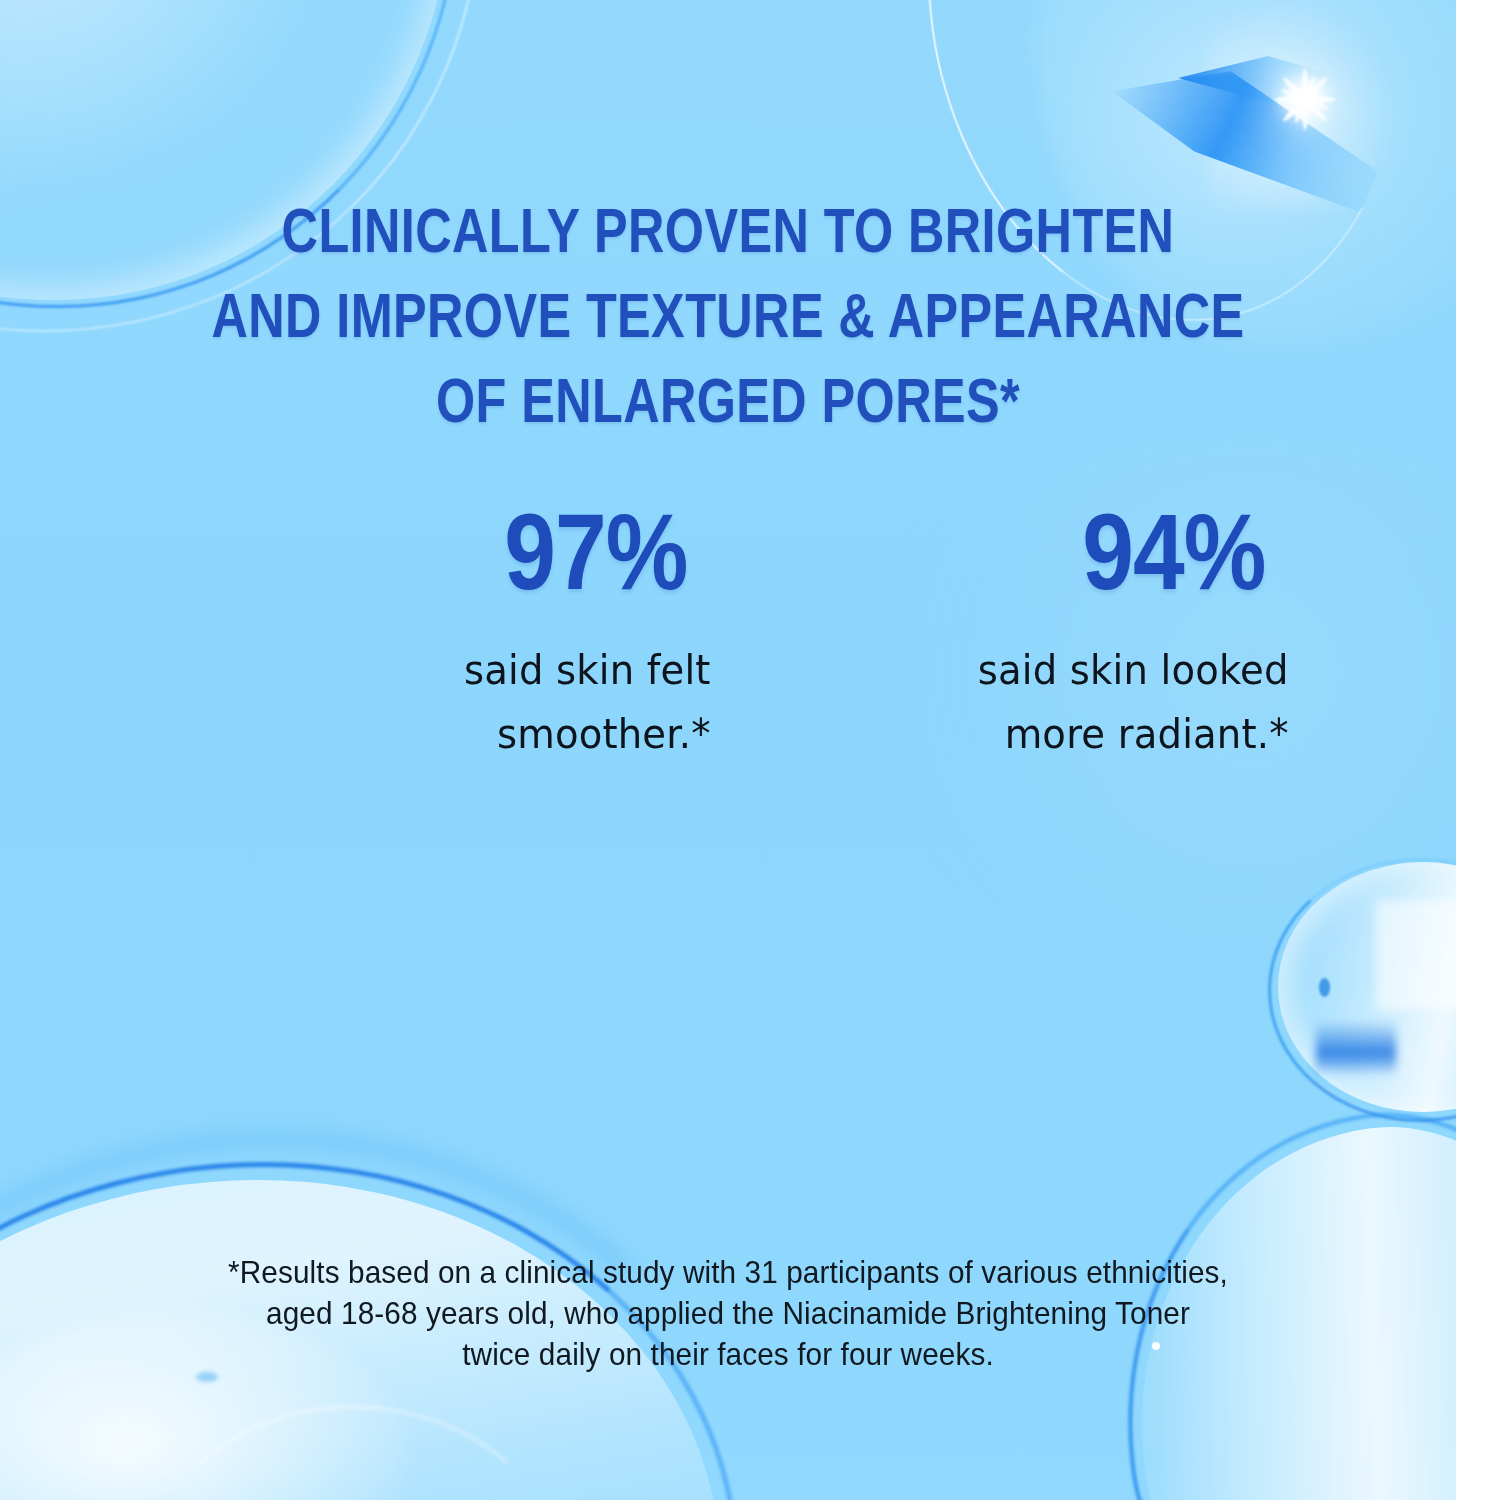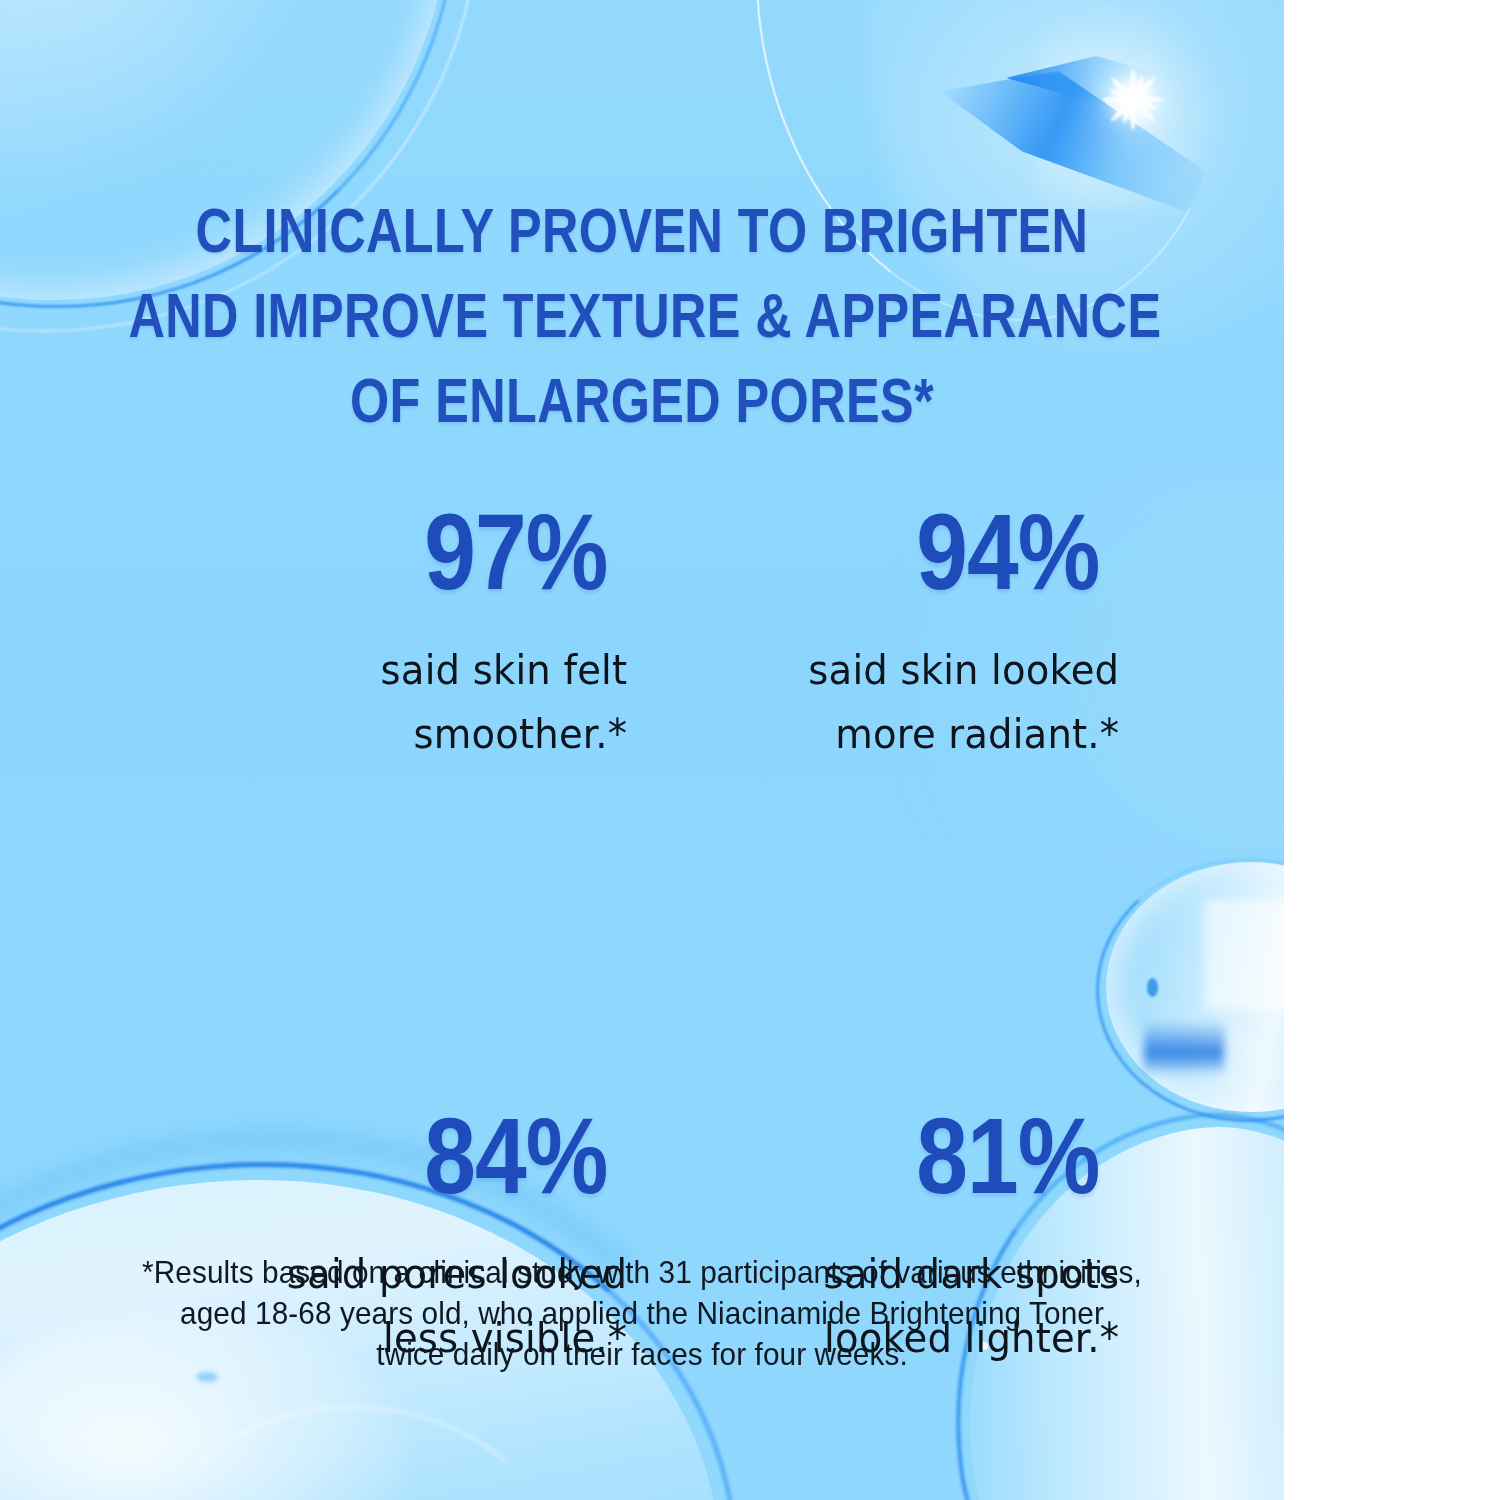--- a/index.html
+++ b/index.html
@@ -8,21 +8,21 @@
   }
   body {
     width: 1500px;
     height: 1500px;
     overflow: hidden;
     font-family: "Liberation Sans", sans-serif;
   }
 
   #poster {
     position: relative;
-    width: 1284px;
+    width: 1456px;
     height: 1500px;
     background: #8ed7fd;
     overflow: hidden;
   }
 
   
   .bg-art { position: absolute; inset: 0; overflow: hidden; pointer-events: none; }
 
   
   .bg-tint {
@@ -421,36 +421,20 @@
         </div>
         <div class="stat-cell">
           <span class="stat-number">94%</span>
           <span class="stat-desc">
             <span class="dl">said skin looked</span>
             <span class="dl">more radiant.*</span>
           </span>
         </div>
       </div>
 
-      <div class="stat-row row-2">
-        <div class="stat-cell">
-          <span class="stat-number">84%</span>
-          <span class="stat-desc">
-            <span class="dl">said pores looked</span>
-            <span class="dl">less visible.*</span>
-          </span>
-        </div>
-        <div class="stat-cell">
-          <span class="stat-number">81%</span>
-          <span class="stat-desc">
-            <span class="dl">said dark spots</span>
-            <span class="dl">looked lighter.*</span>
-          </span>
-        </div>
-      </div>
 
     </div>
 
     <div class="footnote">
       <span class="fn-line">*Results based on a clinical study with 31 participants of various ethnicities,</span>
       <span class="fn-line">aged 18-68 years old, who applied the Niacinamide Brightening Toner</span>
       <span class="fn-line">twice daily on their faces for four weeks.</span>
     </div>
 
   </div>

